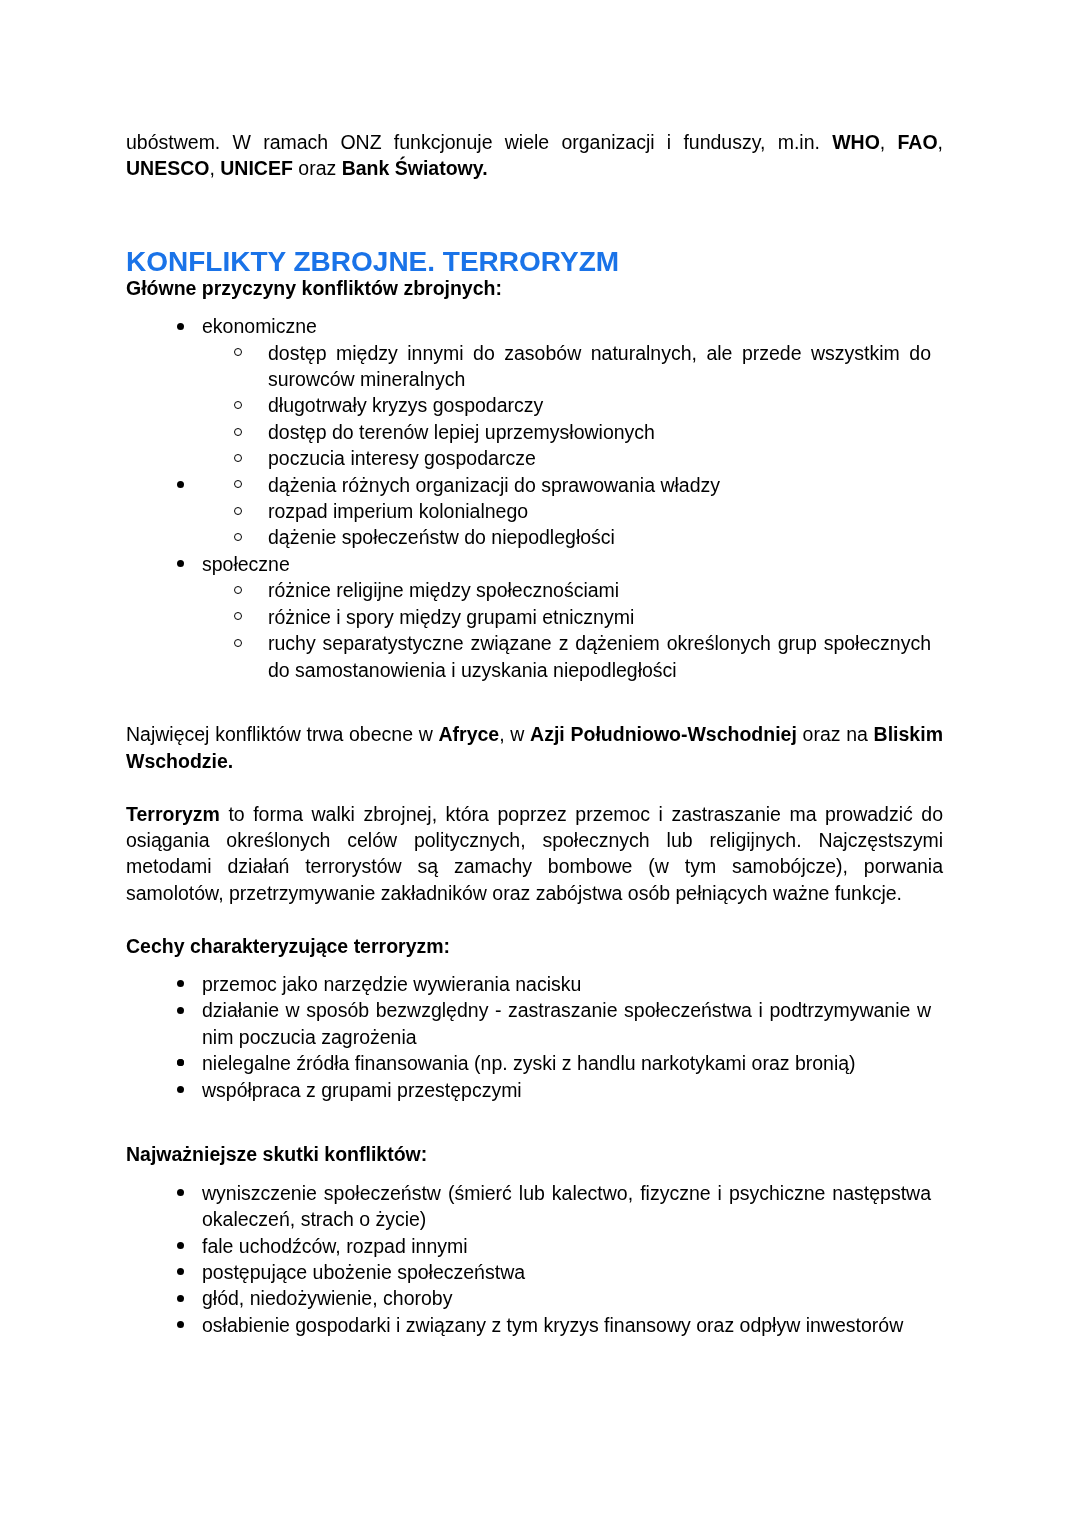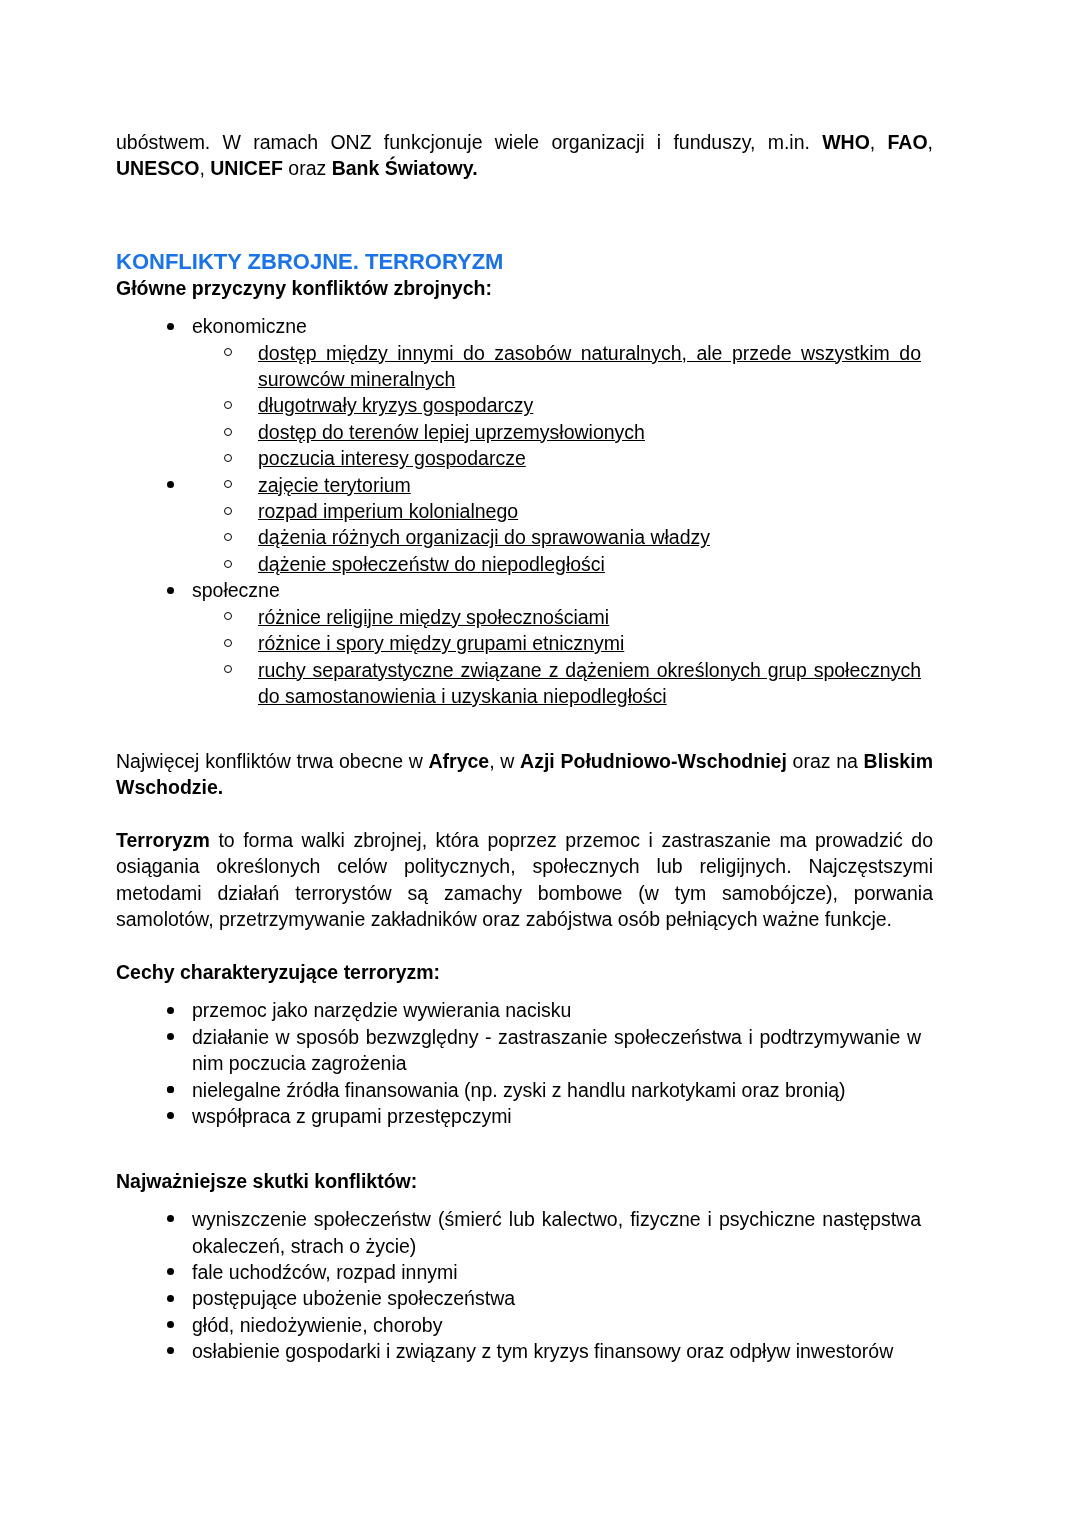--- a/index.html
+++ b/index.html
@@ -11,34 +11,34 @@
       width: 1080px;
       height: 1525px;
       position: relative;
       font-family: "Liberation Sans", sans-serif;
       color: #000000;
       font-size: 19.5px;
       line-height: 26.4px;
     }
     .page {
       position: absolute;
-      left: 116px;
+      left: 126px;
       top: 129px;
       width: 817px;
     }
     p {
       margin: 0;
       text-align: justify;
     }
     b { font-weight: bold; }
     .gap-lg { height: 53px; }
     .gap { height: 26.4px; }
     h1 {
       margin: 0;
-      font-size: 22px;
+      font-size: 28px;
       line-height: 34px;
       font-weight: bold;
       color: #1a73e8;
       height: 30px;
       padding-top: 2px;
     }
     .subhead {
       font-weight: bold;
     }
     ul.lvl1 {
@@ -61,21 +61,20 @@
     }
     ul.lvl2 {
       list-style: none;
       margin: 0;
       padding: 0;
     }
     ul.lvl2 > li {
       position: relative;
       padding-left: 66px;
       text-align: justify;
-      text-decoration: underline;
     }
     ul.lvl2 > li > .bullet {
       position: absolute;
       left: 31px;
       top: 0;
       width: 10px;
       text-align: center;
       font-size: 14px;
     }
     .dot {
@@ -121,23 +120,22 @@
       <ul class="lvl2">
         <li><span class="bullet"><span class="ring"></span></span><span>dostęp między innymi do zasobów naturalnych, ale przede wszystkim do surowców mineralnych</span></li>
         <li><span class="bullet"><span class="ring"></span></span><span>długotrwały kryzys gospodarczy</span></li>
         <li><span class="bullet"><span class="ring"></span></span><span>dostęp do terenów lepiej uprzemysłowionych</span></li>
         <li><span class="bullet"><span class="ring"></span></span><span>poczucia interesy gospodarcze</span></li>
       </ul>
     </li>
     <li>
       <span class="bullet"><span class="dot"></span></span>
       <ul class="lvl2">
-        <li><span class="bullet"><span class="ring"></span></span><span>zajęcie terytorium</span></li>
+        <li><span class="bullet"><span class="ring"></span></span><span>dążenia różnych organizacji do sprawowania władzy</span></li>
         <li><span class="bullet"><span class="ring"></span></span><span>rozpad imperium kolonialnego</span></li>
-        <li><span class="bullet"><span class="ring"></span></span><span>dążenia różnych organizacji do sprawowania władzy</span></li>
         <li><span class="bullet"><span class="ring"></span></span><span>dążenie społeczeństw do niepodległości</span></li>
       </ul>
     </li>
     <li>
       <span class="bullet"><span class="dot"></span></span>
       <span class="lvl1-label">społeczne</span>
       <ul class="lvl2">
         <li><span class="bullet"><span class="ring"></span></span><span>różnice religijne między społecznościami</span></li>
         <li><span class="bullet"><span class="ring"></span></span><span>różnice i spory między grupami etnicznymi</span></li>
         <li><span class="bullet"><span class="ring"></span></span><span>ruchy separatystyczne związane z dążeniem określonych grup społecznych do samostanowienia i uzyskania niepodległości</span></li>

